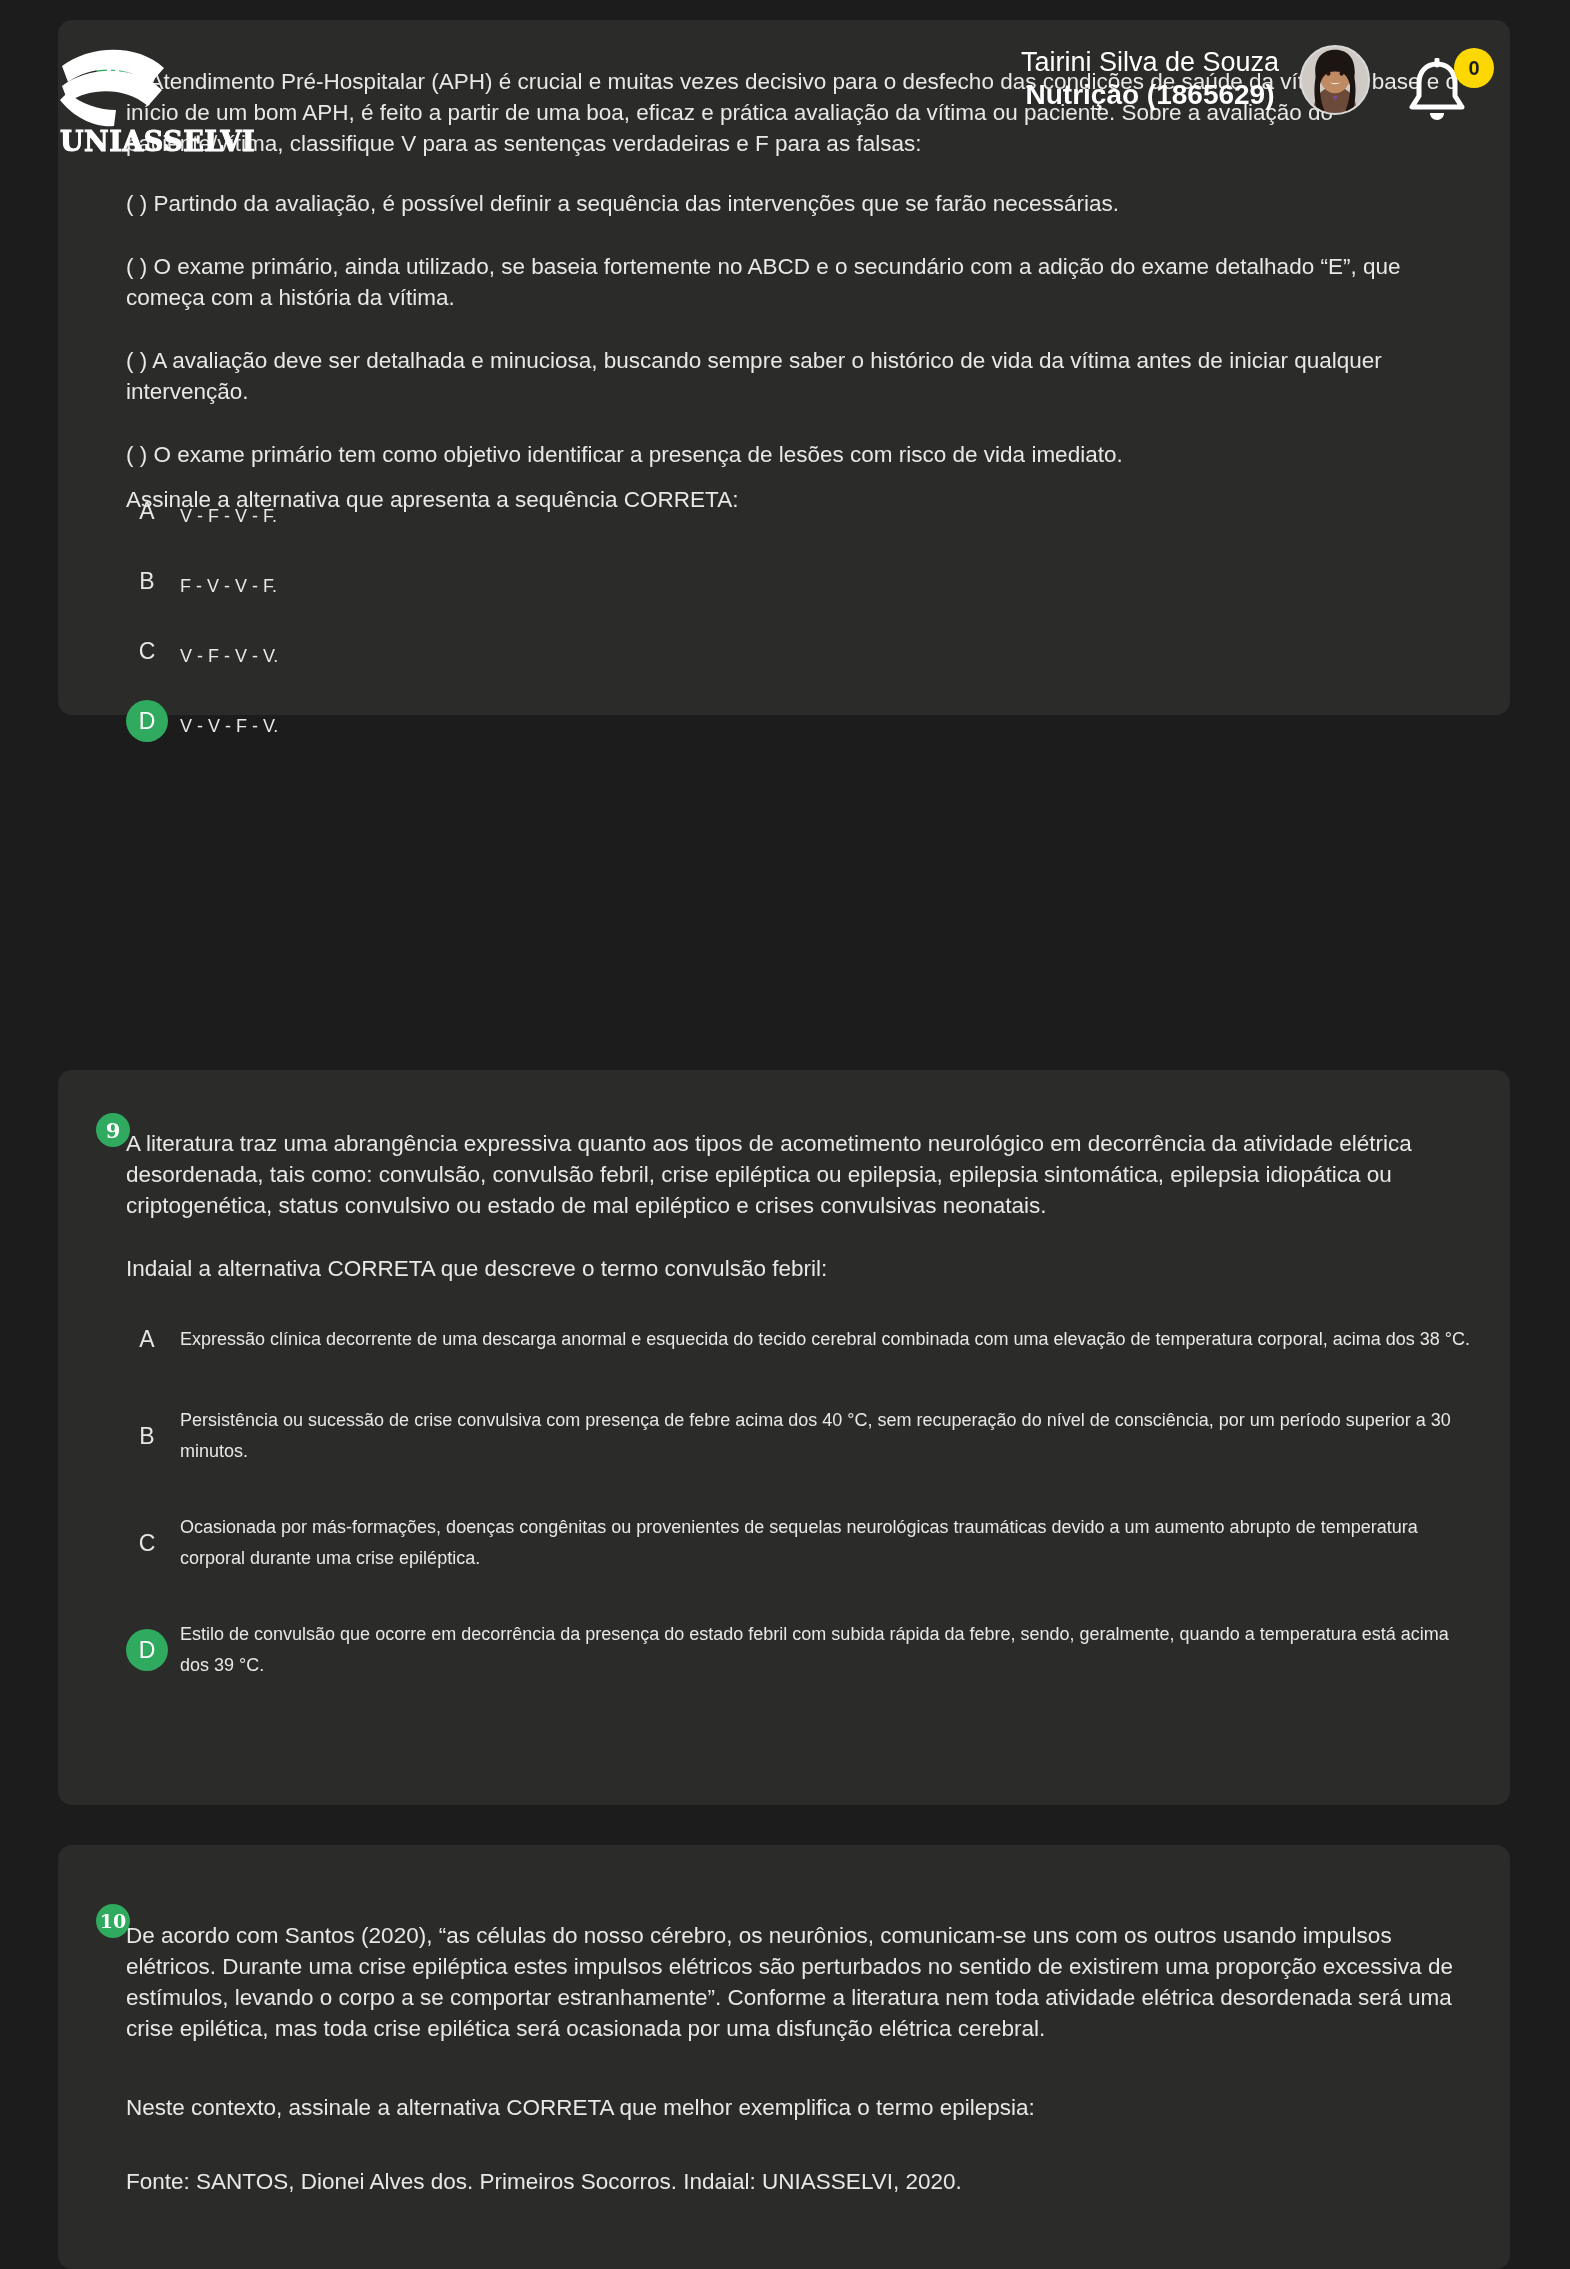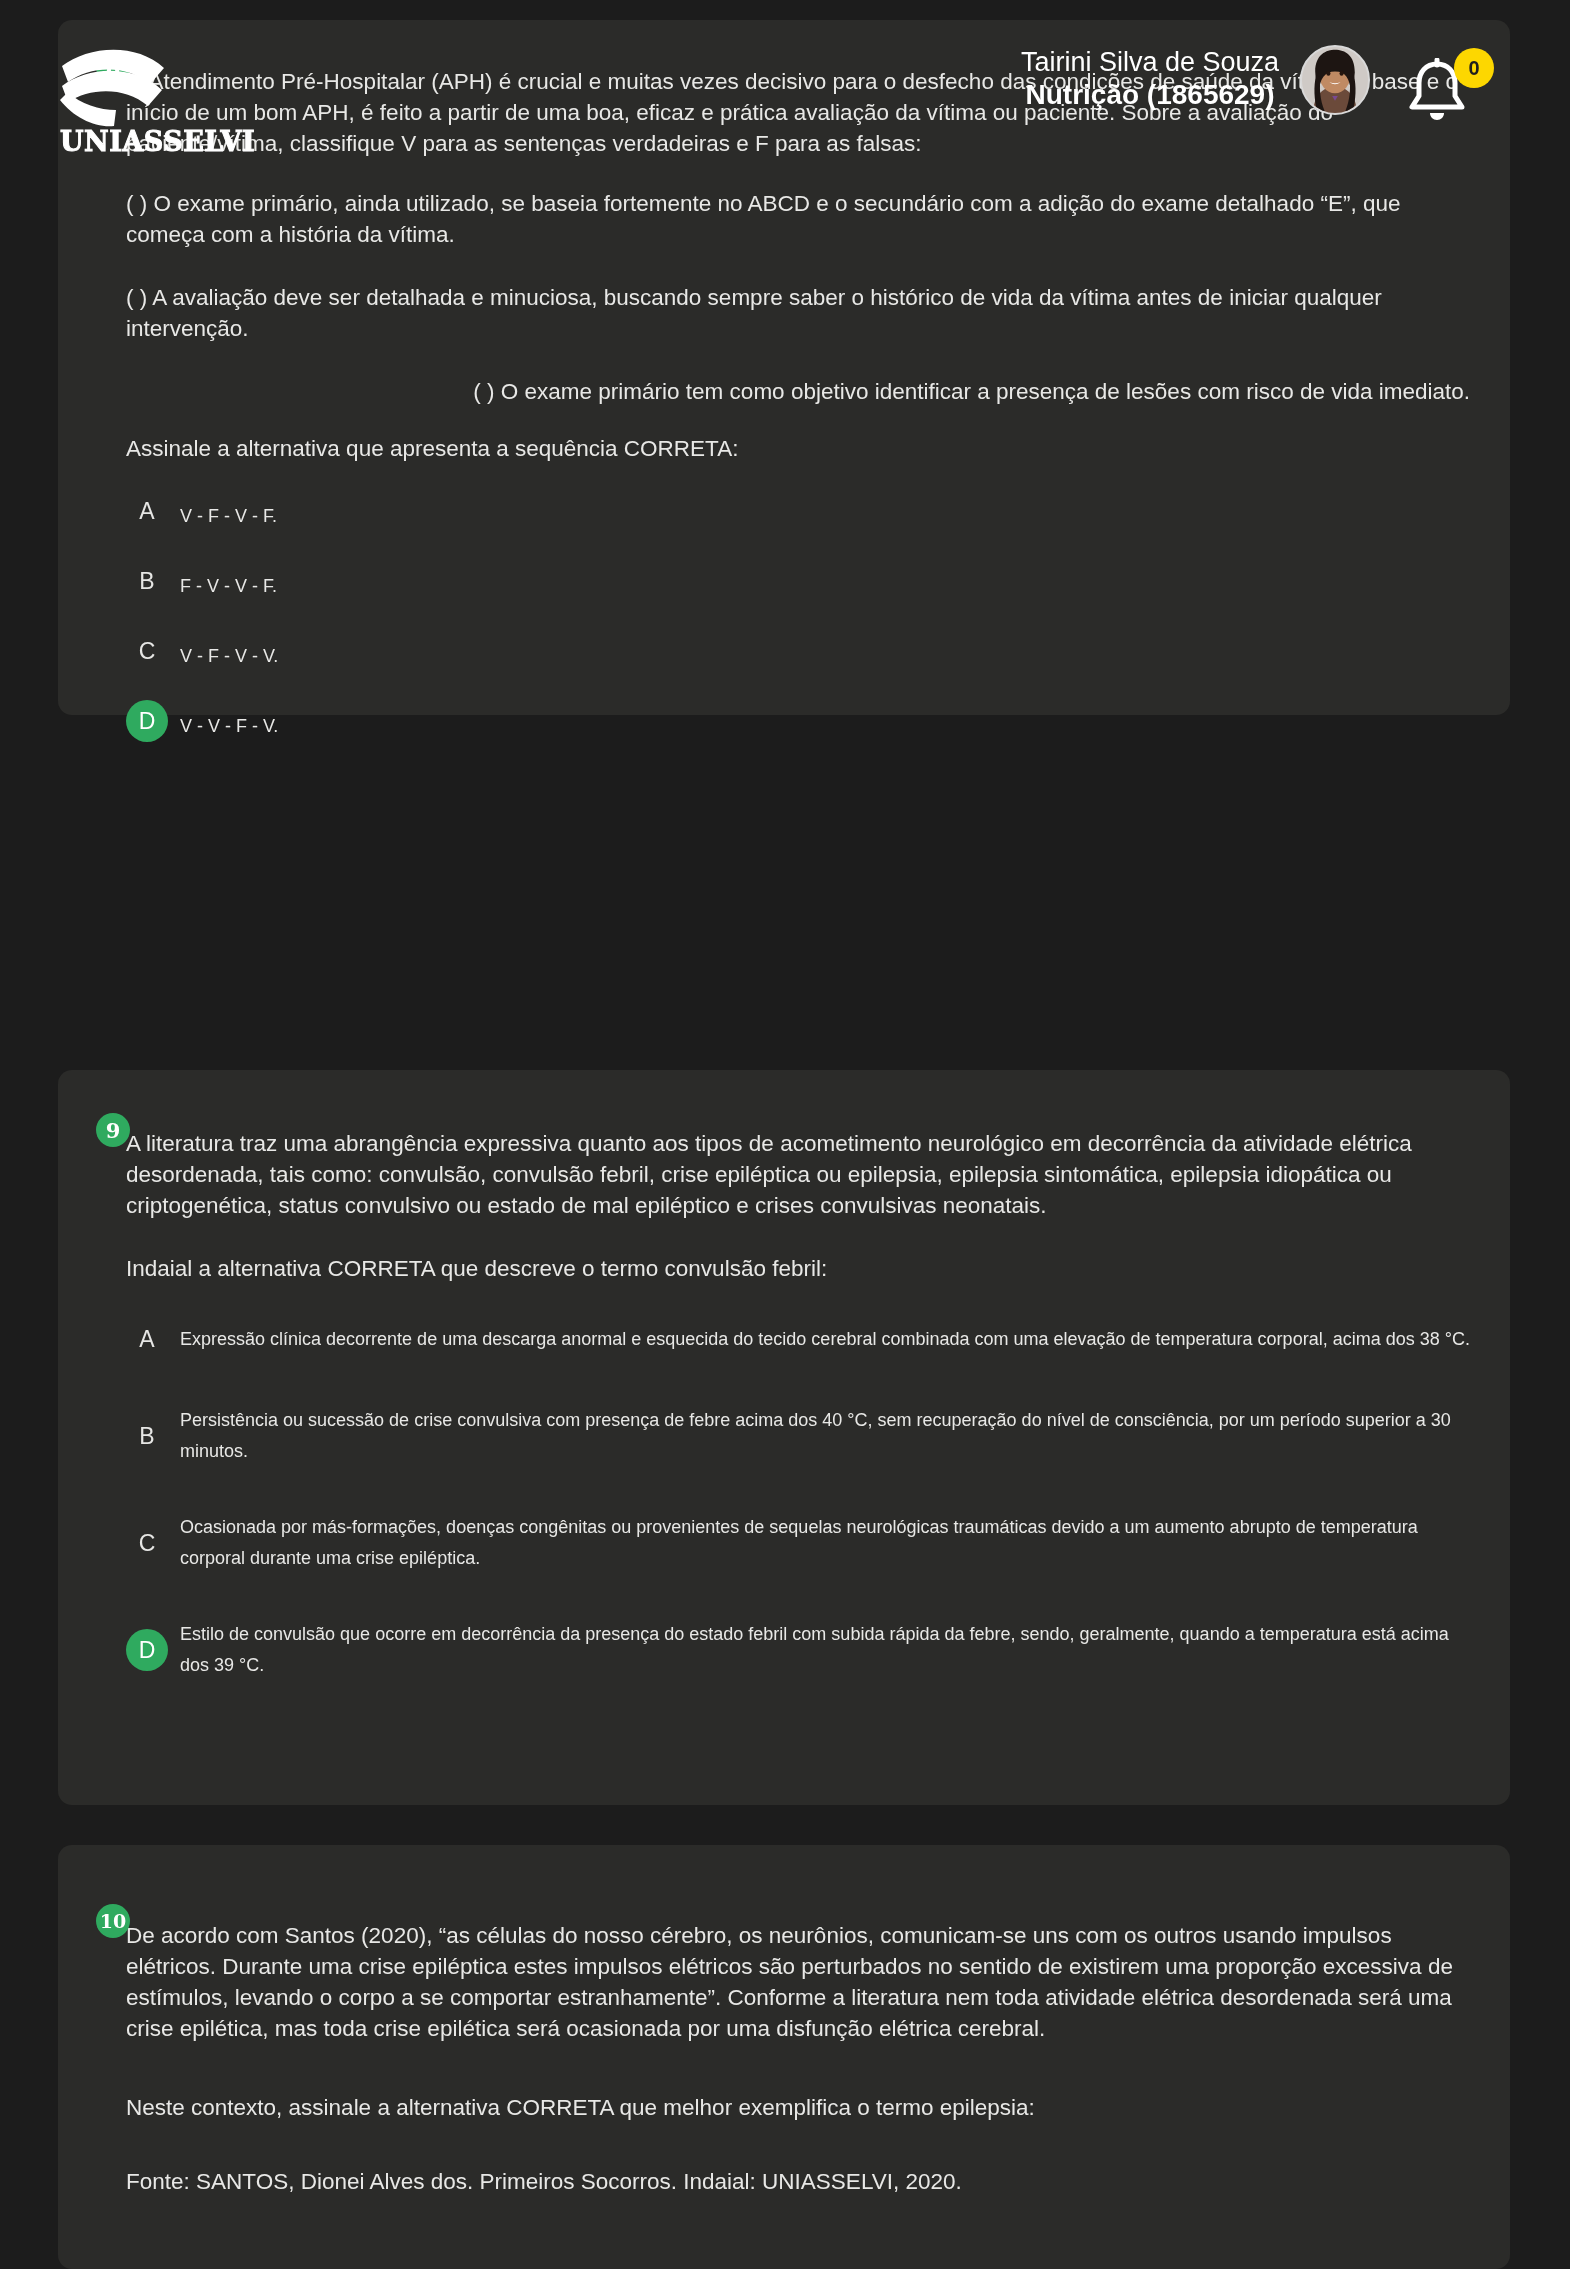--- a/index.html
+++ b/index.html
@@ -186,23 +186,24 @@
 </head>
 <body>
 
 <div id="app">
 
   <div class="card" style="top:20px; height:695px;">
     <div class="qnum" style="top:30px;">8</div>
 
     <div class="qbody" style="top:46px; left:68px; right:40px;">
       <div class="ptext">O Atendimento Pré-Hospitalar (APH) é crucial e muitas vezes decisivo para o desfecho das condições de saúde da vítima. A base e o início de um bom APH, é feito a partir de uma boa, eficaz e prática avaliação da vítima ou paciente. Sobre a avaliação do paciente/vítima, classifique V para as sentenças verdadeiras e F para as falsas:</div>
+      <div class="ptext" style="margin-bottom:32px;">(   ) Partindo da avaliação, é possível definir a sequência das intervenções que se farão necessárias.</div>
       <div class="ptext" style="margin-bottom:32px;">(   ) O exame primário, ainda utilizado, se baseia fortemente no ABCD e o secundário com a adição do exame detalhado “E”, que começa com a história da vítima.</div>
       <div class="ptext" style="margin-bottom:32px;">(   ) A avaliação deve ser detalhada e minuciosa, buscando sempre saber o histórico de vida da vítima antes de iniciar qualquer intervenção.</div>
-      <div class="ptext" style="margin-bottom:26px;text-align:right;">(   ) O exame primário tem como objetivo identificar a presença de lesões com risco de vida imediato.</div>
+      <div class="ptext" style="margin-bottom:14px;">(   ) O exame primário tem como objetivo identificar a presença de lesões com risco de vida imediato.</div>
       <div class="ptext">Assinale a alternativa que apresenta a sequência CORRETA:</div>
     </div>
 
     <div class="alts" style="top:470px; left:68px; right:40px;">
       <div class="alt alt-compact" style="margin-bottom:28px;">
         <div class="alt-letter">A</div>
         <div class="alt-text">V - F - V - F.</div>
       </div>
       <div class="alt alt-compact" style="margin-bottom:28px;">
         <div class="alt-letter">B</div>

